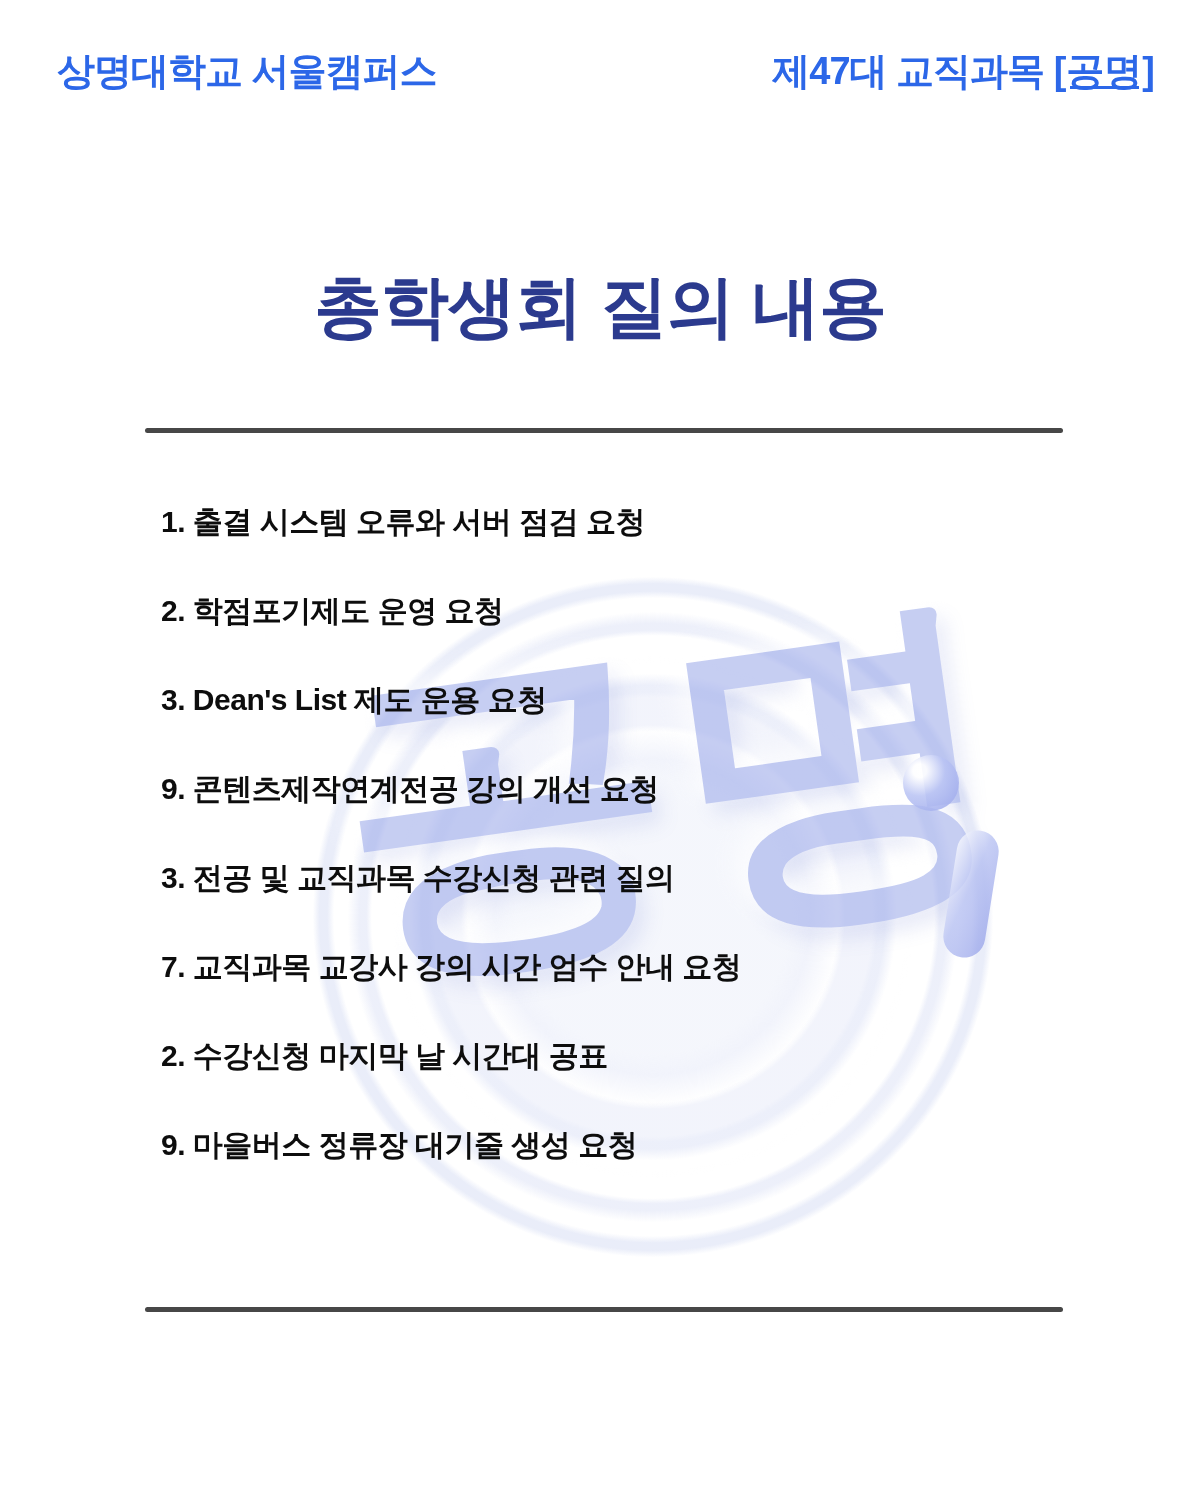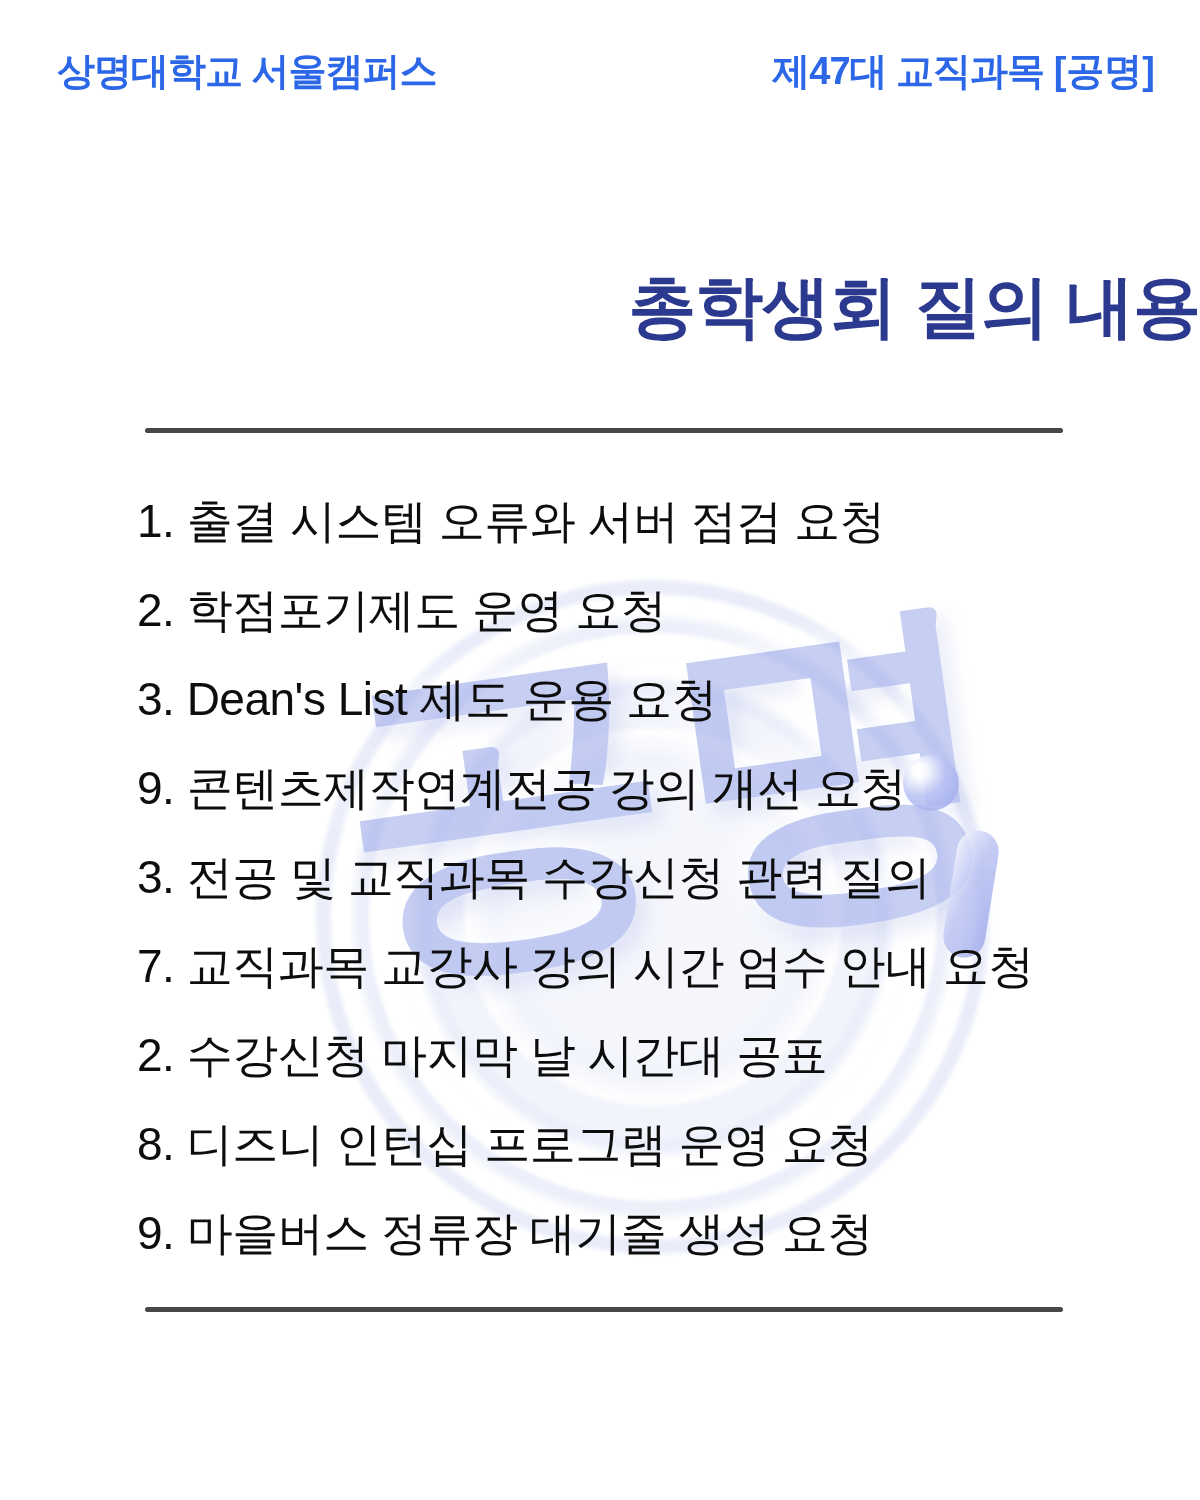--- a/index.html
+++ b/index.html
@@ -70,45 +70,46 @@
   }
   .hdr-left {
     font-size: 38px; font-weight: 800; letter-spacing: -1px;
     color: var(--header-blue, #2c67e8);
   }
   .hdr-right {
     font-size: 38px; font-weight: 700; letter-spacing: -1px;
     color: var(--header-blue, #2c67e8);
     white-space: nowrap;
   }
-  .hdr-right .brand { font-weight: 900; letter-spacing: 0; }
+  .hdr-right .brand { font-weight: 900; letter-spacing: 0; text-decoration: underline; }
 
   .title {
     position: absolute; left: 0; right: 0; top: 262px;
-    text-align: right;
+    text-align: center;
     font-size: 68px; font-weight: 900; letter-spacing: -1px;
     color: var(--title-navy, #2b3a8e);
   }
 
   .rule {
     position: absolute; left: 145px; width: 918px; height: 5px;
     border-radius: 3px;
     background: var(--rule-gray, #474747);
   }
   .rule-top { top: 428px; }
   .rule-bottom { top: 1307px; }
 
   .qlist {
     position: absolute; left: 137px; top: 477px; right: 40px;
     list-style: none;
   }
   .qlist li {
-    font-size: 46px; line-height: 89px; font-weight: 400;
+    font-size: 30px; line-height: 89px; font-weight: 700;
     letter-spacing: -0.5px; white-space: nowrap;
     color: var(--body-text, #0d0d0d);
+    margin-left: 24px;
   }
 </style>
 </head>
 <body>
 
 <div class="card">
 
   <div class="watermark" aria-hidden="true">
     <div class="wm-rings"></div>
     <div class="wm-text">공명</div>
@@ -131,20 +132,19 @@
     <div class="rule rule-top"></div>
 
     <ul class="qlist">
       <li>1. 출결 시스템 오류와 서버 점검 요청</li>
       <li>2. 학점포기제도 운영 요청</li>
       <li>3. Dean's List 제도 운용 요청</li>
       <li>9. 콘텐츠제작연계전공 강의 개선 요청</li>
       <li>3. 전공 및 교직과목 수강신청 관련 질의</li>
       <li>7. 교직과목 교강사 강의 시간 엄수 안내 요청</li>
       <li>2. 수강신청 마지막 날 시간대 공표</li>
-      <li>8. 디즈니 인턴십 프로그램 운영 요청</li>
       <li>9. 마을버스 정류장 대기줄 생성 요청</li>
     </ul>
 
     <div class="rule rule-bottom"></div>
 
   </div>
 </div>
 
 </body></html>

